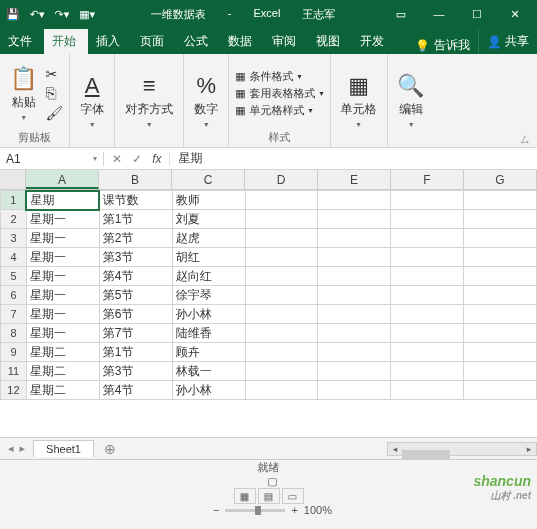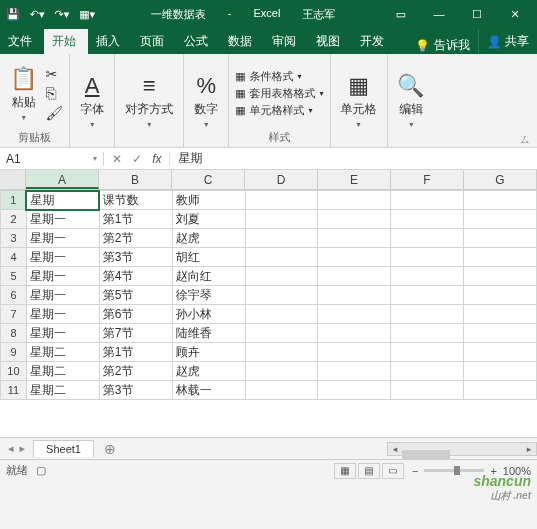--- a/index.html
+++ b/index.html
@@ -62,21 +62,21 @@
 .sheet-tabs .nav { padding: 0 8px; color: #888; display: flex; gap: 6px; }
 .sheet-tabs .sheet { background: #fff; border: 1px solid #ccc; border-bottom: none; padding: 2px 12px; cursor: pointer; }
 .sheet-tabs .add { padding: 0 10px; color: #888; cursor: pointer; font-size: 14px; }
 .sheet-tabs .spacer { flex: 1; }
 .sheet-tabs .scrollbar { width: 150px; height: 14px; background: #e8e8e8; border: 1px solid #ccc; display: flex; align-items: center; }
 .sheet-tabs .scrollbar .arrow { width: 14px; text-align: center; font-size: 9px; color: #666; cursor: pointer; }
 .sheet-tabs .scrollbar .track { flex: 1; position: relative; }
 .sheet-tabs .scrollbar .thumb { position: absolute; left: 0; width: 40%; height: 10px; background: #cdcdcd; top: 1px; }
 
 
-.statusbar { height: 22px; background: #f3f3f3; border-top: 1px solid #ccc; display: flex; align-items: center; font-size: 11px; color: #555; padding: 0 6px; }
+.statusbar { height: 22px; background: #f3f3f3; border-top: 1px solid #ccc; display: flex; align-items: center; font-size: 11px; color: #555; padding: 0 6px; flex-direction: column; }
 .statusbar .spacer { flex: 1; }
 .statusbar .view-btns { display: flex; gap: 2px; }
 .statusbar .view-btns span { border: 1px solid #ccc; width: 22px; height: 16px; display: flex; align-items: center; justify-content: center; cursor: pointer; font-size: 10px; }
 .statusbar .zoom { display: flex; align-items: center; gap: 6px; margin-left: 8px; }
 .statusbar .zoom .slider { width: 60px; height: 3px; background: #ccc; position: relative; }
 .statusbar .zoom .slider .thumb { position: absolute; left: 50%; top: -3px; width: 6px; height: 9px; background: #888; }
 
 
 .watermark { position: absolute; right: 6px; bottom: 26px; font-size: 14px; color: #6ab04c; font-weight: bold; pointer-events: none; font-style: italic; text-shadow: 0 0 2px #fff; }
 .watermark small { font-size: 10px; color: #999; display: block; text-align: right; }
@@ -337,34 +337,34 @@
         <div class="rh">9</div>
         <div class="cell">星期二</div>
         <div class="cell">第1节</div>
         <div class="cell">顾卉</div>
         <div class="cell"></div>
         <div class="cell"></div>
         <div class="cell"></div>
         <div class="cell"></div>
       </div>
       <div class="row">
-        <div class="rh">10</div>
-        <div class="cell">星期二</div>
-        <div class="cell">第2节</div>
-        <div class="cell">赵虎</div>
-        <div class="cell"></div>
-        <div class="cell"></div>
-        <div class="cell"></div>
-        <div class="cell"></div>
-      </div>
-      <div class="row">
         <div class="rh">11</div>
         <div class="cell">星期二</div>
         <div class="cell">第3节</div>
         <div class="cell">林载一</div>
+        <div class="cell"></div>
+        <div class="cell"></div>
+        <div class="cell"></div>
+        <div class="cell"></div>
+      </div>
+      <div class="row">
+        <div class="rh">12</div>
+        <div class="cell">星期二</div>
+        <div class="cell">第4节</div>
+        <div class="cell">孙小林</div>
         <div class="cell"></div>
         <div class="cell"></div>
         <div class="cell"></div>
         <div class="cell"></div>
       </div>
     </div>
 </div>
 
 <div class="sheet-tabs">
   <div class="nav">

